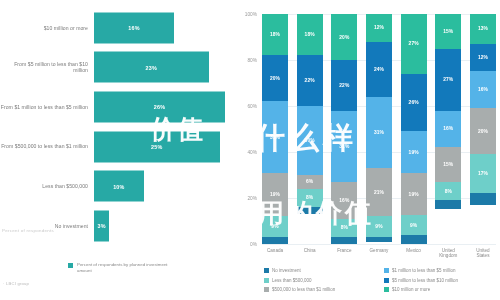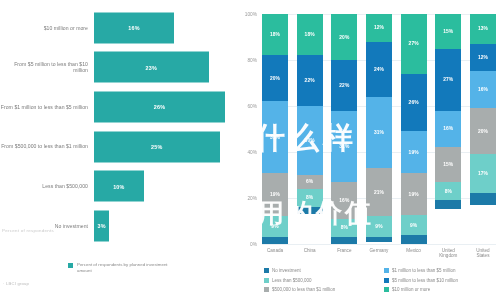--- a/index.html
+++ b/index.html
@@ -316,16 +316,17 @@
           <div class="sw" style="background: rgb(168, 173, 173);"></div>
           <div class="t">$500,000 to less than $1 million</div>
         </div>
         <div class="lg-item">
           <div class="sw" style="background: rgb(43, 189, 158);"></div>
           <div class="t">$10 million or more</div>
         </div>
       </div>
   </div>
 
+  <div class="wm wm2">价值</div>
   <div class="wm wm3">什么样</div>
   <div class="wm wm4">用的价值</div>
   <div class="wm wm6">样</div>
 </div>
 
 </body></html>

